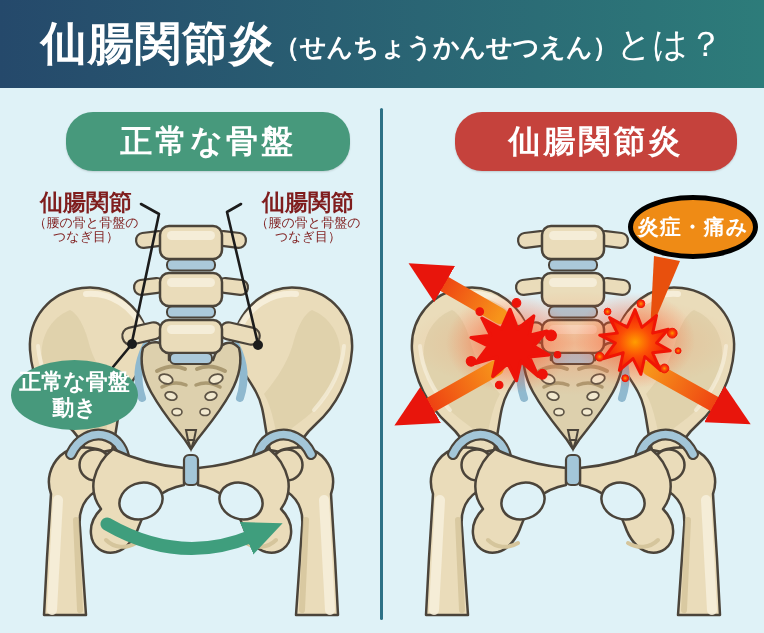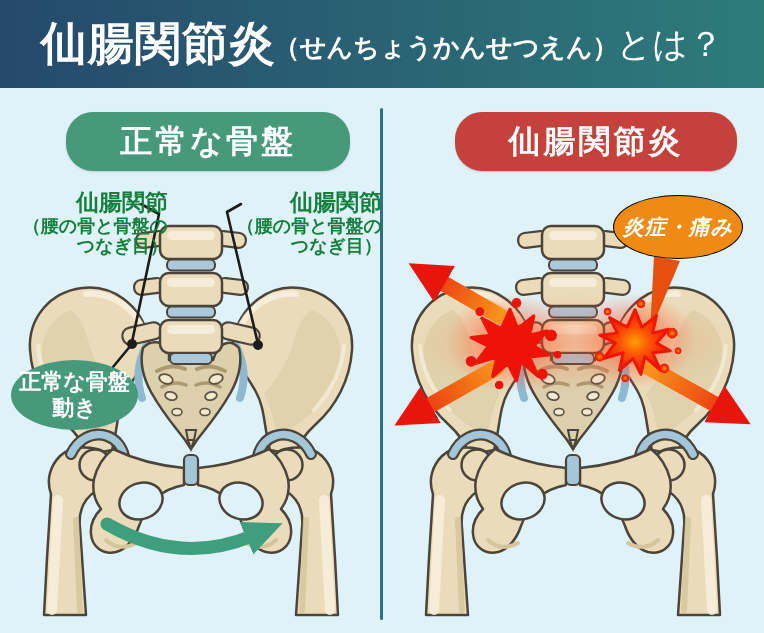--- a/index.html
+++ b/index.html
@@ -26,33 +26,33 @@
   .divider{position:absolute;left:380px;top:108px;width:3px;height:512px;background:#2d7186;border-radius:2px;}
   .pill{
     position:absolute;top:22px;height:59px;border-radius:27px;
     display:flex;align-items:center;justify-content:center;
     color:#fff;font-size:32px;font-weight:800;letter-spacing:3px;
     box-shadow:0 1px 2px rgba(0,0,0,.15);
   }
   .pill.green{left:66px;width:284px;background:#47997c;}
   .pill.red{left:73px;width:282px;background:#c5423c;}
   
-  .ann{position:absolute;top:100px;text-align:right;color:#15803d;line-height:1.12;}
+  .ann{position:absolute;top:100px;text-align:center;color:#7f1d1d;line-height:1.12;}
   .ann .ann-title{font-size:23px;font-weight:800;display:block;}
-  .ann .ann-sub{font-size:18px;font-weight:700;display:block;}
+  .ann .ann-sub{font-size:13px;font-weight:400;display:block;}
   .ann.ann-left{left:4px;width:164px;}
   .ann.ann-right{left:234px;width:148px;}
   
   .ebadge{
     position:absolute;border-radius:50%;color:#fff;text-align:center;font-weight:800;
     display:flex;flex-direction:column;align-items:center;justify-content:center;
   }
   .ebadge.green{left:11px;top:270px;width:127px;height:70px;background:#47997c;font-size:22px;line-height:1.2;}
-  .ebadge.orange{left:231px;top:105px;width:130px;height:64px;background:#ef8b15;
-    border:1px solid #000000;box-sizing:border-box;font-size:21px;letter-spacing:1px;font-style:italic;}
+  .ebadge.orange{left:246px;top:105px;width:130px;height:64px;background:#ef8b15;
+    border:5px solid #000000;box-sizing:border-box;font-size:21px;letter-spacing:1px;}
   .lay{position:absolute;left:0;top:0;}
 </style>
 </head>
 <body>
 
 <svg width="0" height="0" style="position:absolute" aria-hidden="true">
   <defs>
 
     <g id="pelvis-half">
 

